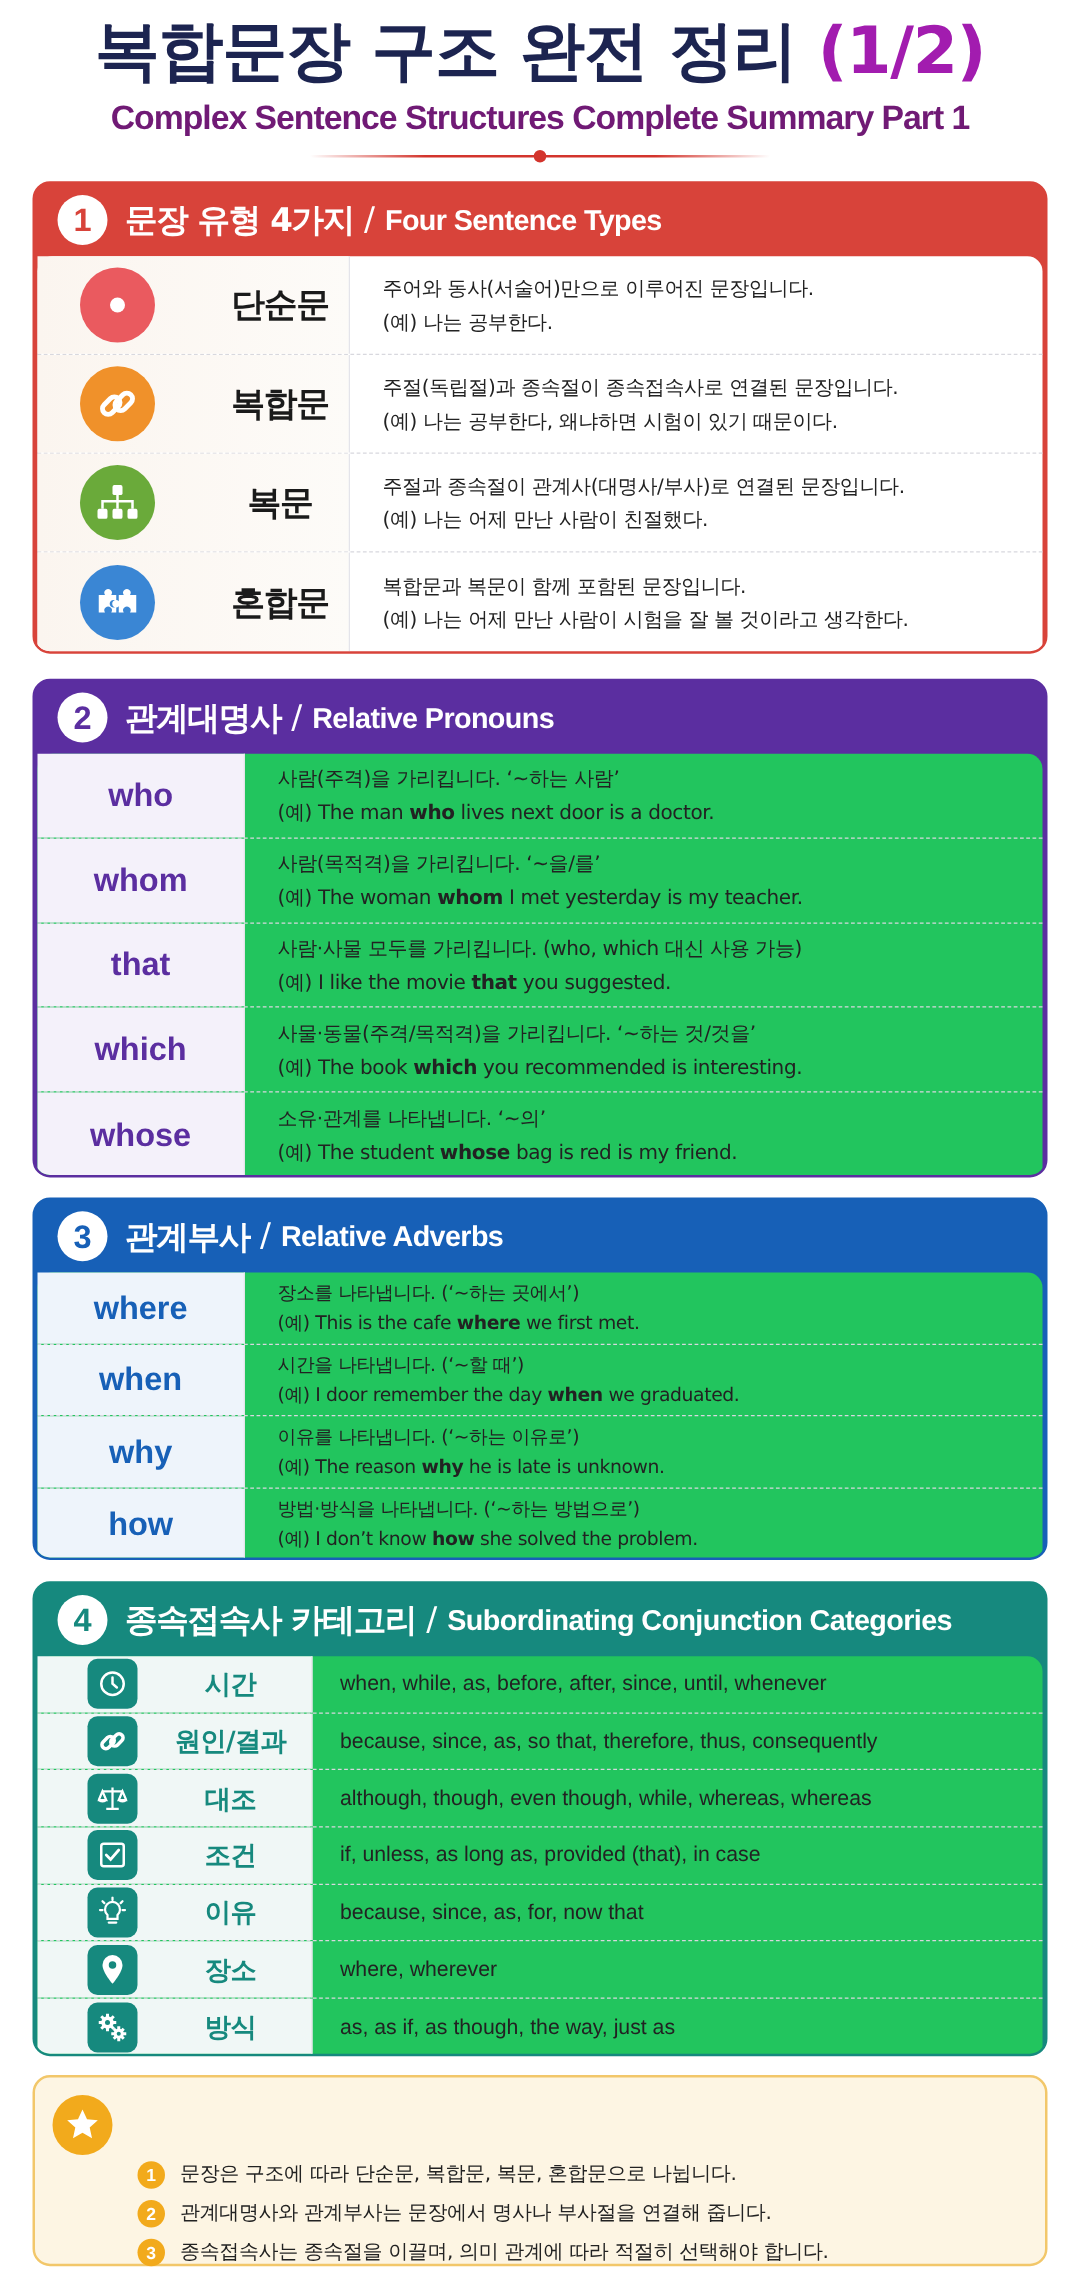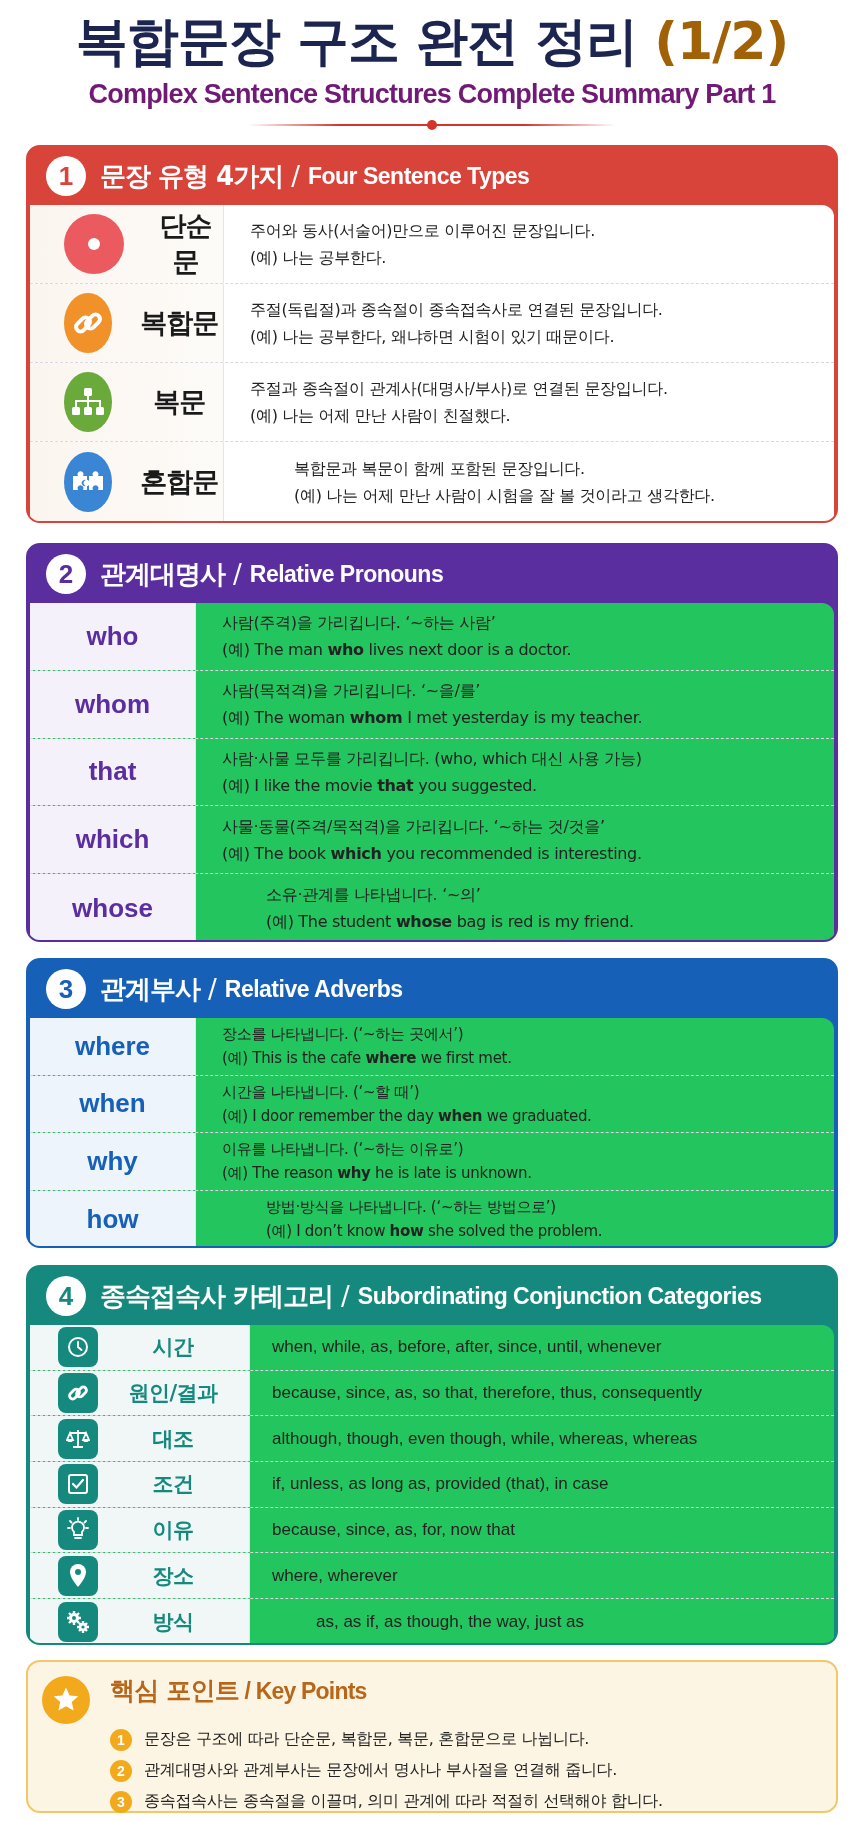--- a/index.html
+++ b/index.html
@@ -1,45 +1,45 @@
 <!DOCTYPE html>
 <html><head>
 <meta charset="utf-8">
 <style>
   * { box-sizing: border-box; margin: 0; padding: 0; }
   html, body { width: 864px; height: 1821px; background: #ffffff; }
   body { font-family: "DejaVu Sans", "Liberation Sans", sans-serif; color: #1f1f2e; position: relative; overflow: hidden; }
 
   .header { position: absolute; left: 0; top: 0; width: 864px; height: 140px; text-align: center; }
   .title { position: absolute; left: 0; right: 0; top: 6px; font-size: 52px; font-weight: bold; color: #1c2450; letter-spacing: -1px; line-height: 70px; }
-  .title .part { color: #a16207; }
+  .title .part { color: #a21caf; }
   .subtitle { position: absolute; left: 0; right: 0; top: 76px; font-size: 27px; font-weight: bold; color: #701a75; letter-spacing: -0.8px; font-family: "Liberation Sans", sans-serif; line-height: 36px; }
   .divider { position: absolute; left: 248px; width: 368px; top: 124px; height: 2px; background: linear-gradient(90deg, rgba(211,52,44,0), #d3342c 25%, #d3342c 75%, rgba(211,52,44,0)); }
   .divider-dot { position: absolute; left: 427px; top: 120px; width: 10px; height: 10px; border-radius: 50%; background: #d3342c; }
 
   .section { position: absolute; left: 26px; width: 812px; border-radius: 14px; overflow: hidden; border: 2px solid; }
   .section-head { height: 58px; display: flex; align-items: center; padding-left: 18px; color: #fff; }
   .num-badge { width: 40px; height: 40px; border-radius: 50%; background: #fff; font-weight: bold; font-size: 26px; display: flex; align-items: center; justify-content: center; margin-right: 14px; font-family: "Liberation Sans", sans-serif; }
   .head-ko { font-size: 26px; font-weight: bold; letter-spacing: -1px; }
   .head-sep { font-size: 26px; margin: 0 8px; font-weight: normal; }
   .head-en { font-size: 23px; font-weight: bold; font-family: "Liberation Sans", sans-serif; letter-spacing: -0.5px; }
   .section-body { background: #22c55e; border-radius: 12px 12px 0 0; margin: 0 2px; }
 
   .row { display: flex; align-items: center; border-bottom: 1.5px dashed #d8d8de; }
-  .row:last-child { border-bottom: none; gap: 44px; }
+  .row:last-child { border-bottom: none; }
   .cell-left { display: flex; align-items: center; justify-content: center; align-self: stretch; border-right: 1px solid #e4e4ea; }
   .cell-right { padding-left: 26px; flex: 1; }
   .line1, .line2 { font-size: 16px; line-height: 27px; color: #222; letter-spacing: -0.3px; }
 
   
   #s1 { top: 145px; height: 378px; border-color: #d8433a; background: #d8433a; }
   #s1 .num-badge { color: #d8433a; }
   #s1 .section-body { height: 318px; background: #fff; }
   #s1 .row { height: 79px; }
-  #s1 .cell-left { width: 194px; justify-content: flex-end; padding-left: 34px; background: linear-gradient(90deg, #fbf5ef, #fdfbf8); }
+  #s1 .cell-left { width: 250px; justify-content: space-between; padding-left: 34px; background: linear-gradient(90deg, #fbf5ef, #fdfbf8); }
   .type-icon { width: 60px; height: 60px; border-radius: 50%; display: flex; align-items: center; justify-content: center; }
   .type-label { font-size: 27px; font-weight: bold; margin-left: 24px; width: 110px; text-align: center; color: #1a1a1a; letter-spacing: -1px; }
 
   
   #s2 { top: 543px; height: 399px; border-color: #5b2ea0; background: #5b2ea0; }
   #s2 .num-badge { color: #5b2ea0; }
   #s2 .section-body { height: 339px; }
   #s2 .row { height: 67.8px; }
   #s2 .cell-left { width: 166px; background: #f4f1fa; }
   .kw { font-size: 26px; font-weight: bold; font-family: "Liberation Sans", sans-serif; }
@@ -52,21 +52,21 @@
   #s3 .row { height: 57.5px; }
   #s3 .cell-left { width: 166px; background: #eef4fb; }
   #s3 .kw { color: #1760b7; }
   #s3 .line1, #s3 .line2 { font-size: 15px; line-height: 24px; }
 
   
   #s4 { top: 1265px; height: 380px; border-color: #16897e; background: #16897e; }
   #s4 .num-badge { color: #16897e; }
   #s4 .section-body { height: 320px; }
   #s4 .row { height: 45.7px; }
-  #s4 .cell-left { width: 220px; background: #f0f7f6; justify-content: flex-start; padding-left: 28px; }
+  #s4 .cell-left { width: 220px; background: #f0f7f6; justify-content: flex-start; padding-left: 40px; }
   .cat-icon { width: 40px; height: 40px; border-radius: 8px; background: #16897e; display: flex; align-items: center; justify-content: center; }
   .cat-label { font-size: 21px; font-weight: bold; color: #16897e; width: 130px; text-align: center; margin-left: 10px; letter-spacing: -0.5px; }
   #s4 .cell-right { font-size: 17px; color: #222; font-family: "Liberation Sans", sans-serif; padding-left: 22px; }
 
   
   .keypoints { position: absolute; left: 26px; top: 1660px; width: 812px; height: 153px; background: #fdf5e3; border: 2px solid #f2c76a; border-radius: 14px; }
   .kp-star { position: absolute; left: 14px; top: 14px; width: 48px; height: 48px; border-radius: 50%; background: #f2aa1c; display: flex; align-items: center; justify-content: center; }
   .kp-title { position: absolute; left: 82px; top: 12px; font-size: 25px; font-weight: bold; color: #b8671a; letter-spacing: -0.8px; }
   .kp-title .en { font-family: "Liberation Sans", sans-serif; font-size: 23px; }
   .kp-list { position: absolute; left: 82px; top: 62px; }
@@ -380,23 +380,20 @@
     </div>
   </div>
 </div>
 
 <div class="keypoints">
   <div class="kp-star">
     <svg width="30" height="30" viewBox="0 0 24 24">
         <path d="M12 2l2.9 6.3 6.9.7-5.2 4.6 1.5 6.8L12 17l-6.1 3.4 1.5-6.8L2.2 9l6.9-.7z" fill="#fff"></path>
       </svg>
   </div>
-  <div class="kp-title">
-    <span>핵심 포인트</span><span class="en"> / </span><span class="en">Key Points</span>
-  </div>
   <div class="kp-list">
     <div class="kp-item">
       <div class="kp-num">1</div>
       <div class="kp-text">문장은 구조에 따라 단순문, 복합문, 복문, 혼합문으로 나뉩니다.</div>
     </div>
     <div class="kp-item">
       <div class="kp-num">2</div>
       <div class="kp-text">관계대명사와 관계부사는 문장에서 명사나 부사절을 연결해 줍니다.</div>
     </div>
     <div class="kp-item">

